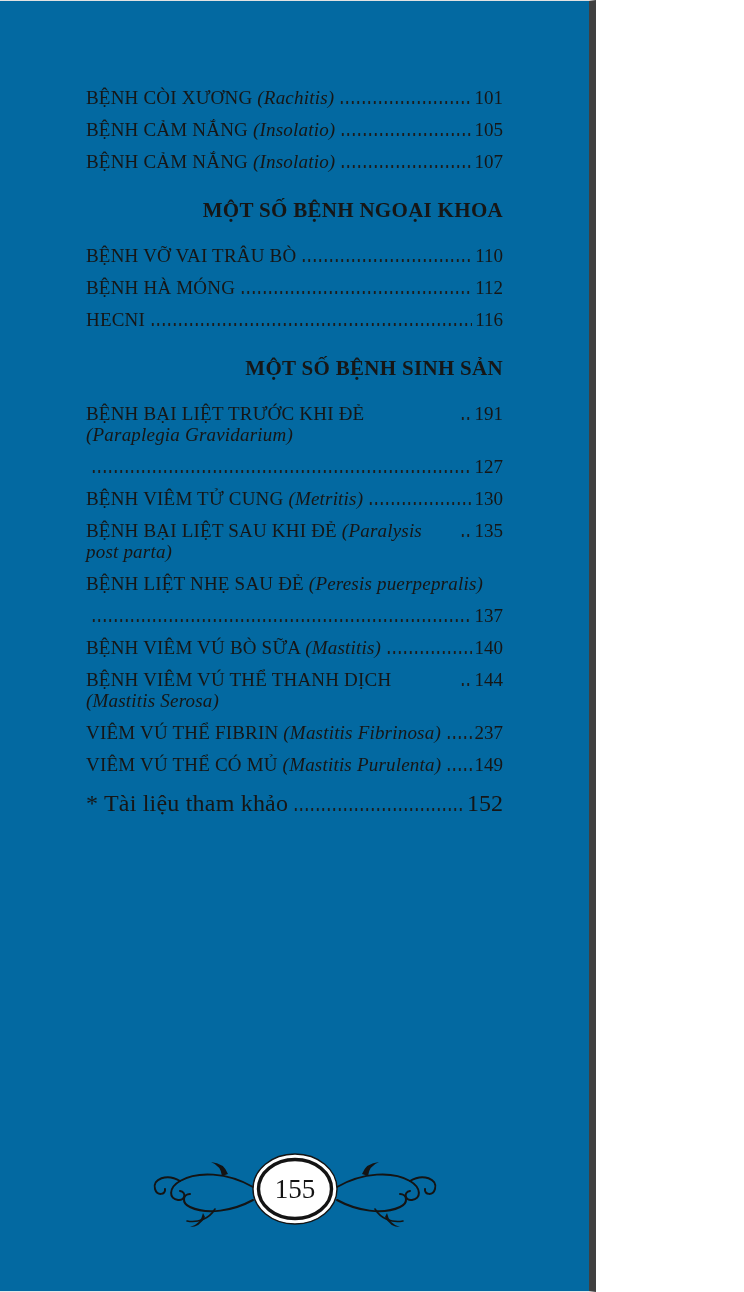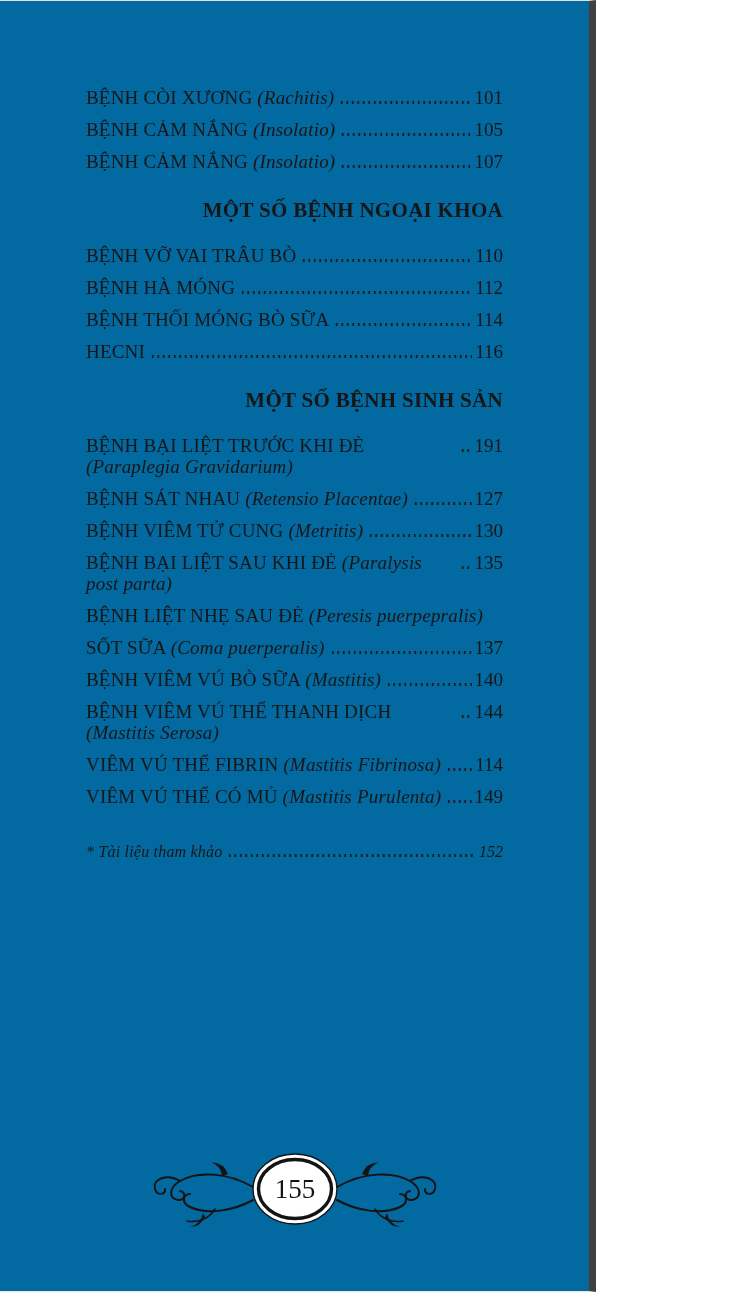--- a/index.html
+++ b/index.html
@@ -44,21 +44,21 @@
   .pg { white-space: nowrap; }
 
   .heading {
     font-size: 21px;
     font-weight: bold;
     text-align: right;
     letter-spacing: 0.3px;
     margin: 26px 0 22px 0;
   }
 
-  .ref { margin-top: 34px; font-size: 16px; font-style: italic; }
+  .ref { margin-top: 18px; font-size: 24px; }
 
   .ornament {
     position: absolute;
     left: 0; right: 0;
     bottom: 44px;
     display: flex;
     justify-content: center;
   }
   .ornament svg { display: block; }
   .orn-num {
@@ -94,72 +94,65 @@
           <span class="title">BỆNH VỠ VAI TRÂU BÒ</span>
           <span class="leader"></span>
           <span class="pg">110</span>
         </div>
         <div class="row">
           <span class="title">BỆNH HÀ MÓNG</span>
           <span class="leader"></span>
           <span class="pg">112</span>
         </div>
         <div class="row">
-          <span class="title">BỆNH THỐI MÓNG BÒ SỮA</span>
-          <span class="leader"></span>
-          <span class="pg">114</span>
-        </div>
-        <div class="row">
           <span class="title">HECNI</span>
           <span class="leader"></span>
           <span class="pg">116</span>
         </div>
         <div class="heading">MỘT SỐ BỆNH SINH SẢN</div>
         <div class="row">
           <span class="title">BỆNH BẠI LIỆT TRƯỚC KHI ĐẺ <span class="latin">(Paraplegia Gravidarium)</span></span>
           <span class="leader"></span>
           <span class="pg">191</span>
         </div>
         <div class="row">
-          <span class="title">BỆNH SÁT NHAU <span class="latin">(Retensio Placentae)</span></span>
           <span class="leader"></span>
           <span class="pg">127</span>
         </div>
         <div class="row">
           <span class="title">BỆNH VIÊM TỬ CUNG <span class="latin">(Metritis)</span></span>
           <span class="leader"></span>
           <span class="pg">130</span>
         </div>
         <div class="row">
           <span class="title">BỆNH BẠI LIỆT SAU KHI ĐẺ <span class="latin">(Paralysis post parta)</span></span>
           <span class="leader"></span>
           <span class="pg">135</span>
         </div>
         <div class="row">
           <span class="title">BỆNH LIỆT NHẸ SAU ĐẺ <span class="latin">(Peresis puerpepralis)</span></span>
         </div>
         <div class="row">
-          <span class="title">SỐT SỮA <span class="latin">(Coma puerperalis)</span></span>
           <span class="leader"></span>
           <span class="pg">137</span>
         </div>
         <div class="row">
           <span class="title">BỆNH VIÊM VÚ BÒ SỮA <span class="latin">(Mastitis)</span></span>
           <span class="leader"></span>
           <span class="pg">140</span>
         </div>
         <div class="row">
           <span class="title">BỆNH VIÊM VÚ THỂ THANH DỊCH <span class="latin">(Mastitis Serosa)</span></span>
           <span class="leader"></span>
           <span class="pg">144</span>
         </div>
         <div class="row">
           <span class="title">VIÊM VÚ THỂ FIBRIN <span class="latin">(Mastitis Fibrinosa)</span></span>
           <span class="leader"></span>
-          <span class="pg">114</span>
+          <span class="pg">237</span>
         </div>
         <div class="row">
           <span class="title">VIÊM VÚ THỂ CÓ MỦ <span class="latin">(Mastitis Purulenta)</span></span>
           <span class="leader"></span>
           <span class="pg">149</span>
         </div>
       </div>
 
     <div class="row ref">
       <span class="title">* Tài liệu tham khảo</span>

